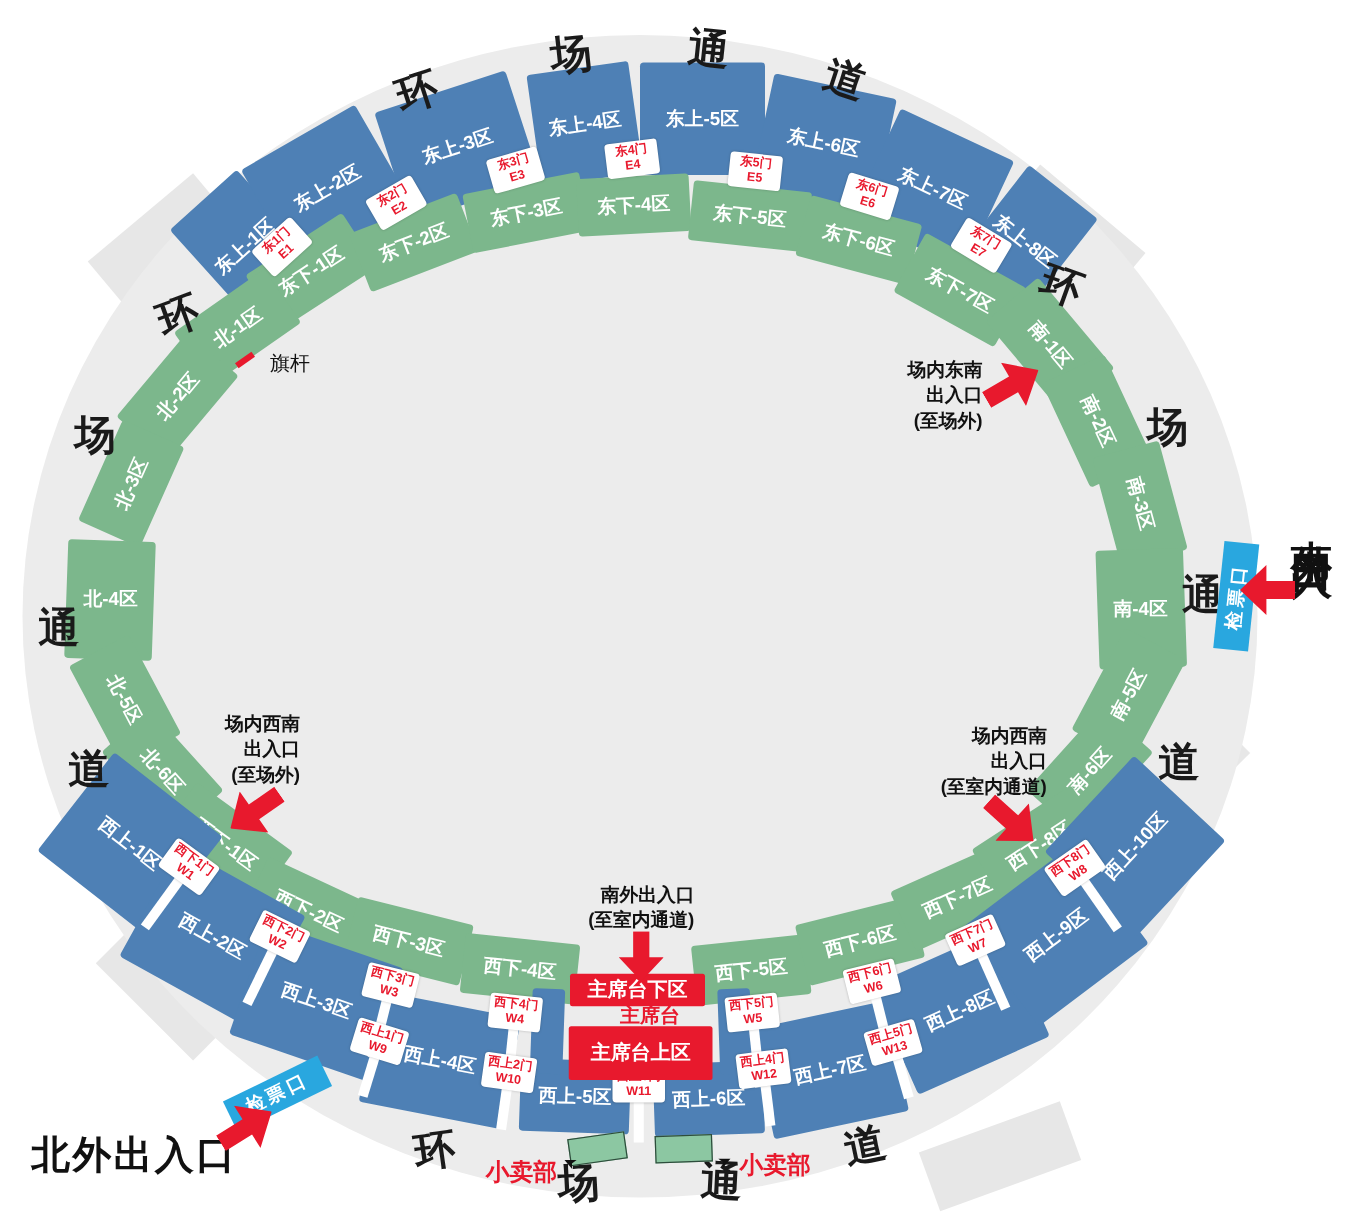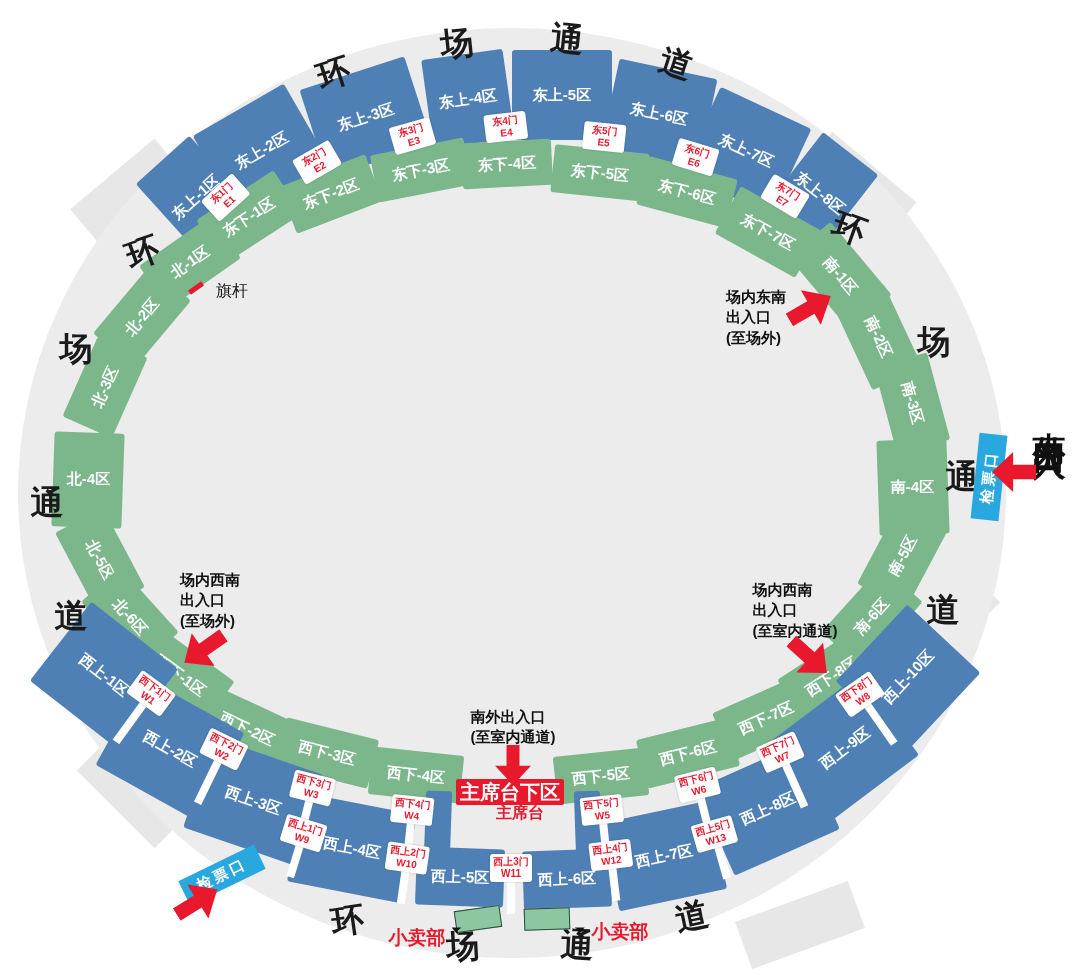--- a/index.html
+++ b/index.html
@@ -19,23 +19,23 @@
   .sec span{color:#fff;font-weight:bold;font-size:15px;white-space:nowrap;}
   .gatewrap{position:absolute;width:0;height:0;}
   .gatestem{position:absolute;left:-4px;top:0;width:8px;background:#fff;}
   .gatebox{position:absolute;left:-21px;top:-16px;width:42px;background:#fff;border-radius:3px;
     color:var(--red);font-size:10px;font-weight:bold;text-align:center;line-height:1.2;
     padding:2px 0;box-shadow:0 0 2px rgba(0,0,0,.25);}
   .ringchar{position:absolute;font-size:33px;font-weight:bold;color:var(--ink);}
   .barrow{position:absolute;background:var(--red);
     clip-path:polygon(0 32%,52% 32%,52% 0,100% 50%,52% 100%,52% 68%,0 68%);}
   .stageblock{position:absolute;background:var(--red);display:flex;align-items:center;justify-content:center;
-    color:#fff;font-weight:bold;font-size:20px;border-radius:2px;text-align:center;}
+    color:#fff;font-weight:bold;font-size:16px;border-radius:2px;text-align:center;}
   .stagename{position:absolute;color:var(--red);font-weight:bold;font-size:16px;white-space:nowrap;}
-  .entr{position:absolute;text-align:left;font-size:15px;font-weight:bold;color:#111;line-height:1.35;white-space:nowrap;}
+  .entr{position:absolute;text-align:right;font-size:15px;font-weight:bold;color:#111;line-height:1.35;white-space:nowrap;}
   .ticket{position:absolute;background:var(--ticket);color:#fff;font-weight:bold;font-size:15px;
     display:flex;align-items:center;justify-content:center;letter-spacing:3px;white-space:nowrap;}
   .bigexit{position:absolute;color:#111;font-weight:bold;}
   .shopbox{position:absolute;background:var(--shop);border:1.5px solid #2e4d3c;}
   .shoplabel{position:absolute;color:var(--red);font-weight:bold;font-size:19px;white-space:nowrap;}
   .shoparrow{position:absolute;color:#111;font-size:13px;}
   .flagtick{position:absolute;width:16px;height:5px;background:var(--red);}
   .flaglabel{position:absolute;color:#111;font-size:16px;}
 </style>
 </head>
@@ -337,20 +337,23 @@
       <div class="ringchar" style="left: 143px; top: 253px; transform: translate(-50%, -50%) rotate(-20deg);">环</div>
       <div class="ringchar" style="left: 76px; top: 349px; transform: translate(-50%, -50%) rotate(0deg);">场</div>
       <div class="ringchar" style="left: 47px; top: 503px; transform: translate(-50%, -50%) rotate(0deg);">通</div>
       <div class="ringchar" style="left: 71px; top: 616px; transform: translate(-50%, -50%) rotate(0deg);">道</div>
     </div>
 
   <div class="stageblock" style="left:456px;top:779px;width:108px;height:26px;">
     <span>主席台下区</span>
   </div>
   <div class="stagename ctr" style="left:520px;top:813px;transform:translate(-50%,-50%);">主席台</div>
+  <div class="stageblock" style="left:455px;top:821px;width:115px;height:43px;">
+    <span>主席台上区</span>
+  </div>
 
   <div class="entr ctr" style="left:756px;top:317px;">
       <div>场内东南</div>
       <div>出入口</div>
       <div>(至场外)</div>
     </div>
   <div class="barrow ctr" style="left:810px;top:308px;width:48px;height:40px;transform:translate(-50%,-50%) rotate(-30deg);"></div>
 
   <div class="entr ctr" style="left:210px;top:600px;">
       <div>场内西南</div>
@@ -371,20 +374,21 @@
       <div>(至室内通道)</div>
     </div>
   <div class="barrow ctr" style="left:513px;top:765px;width:40px;height:36px;transform:translate(-50%,-50%) rotate(90deg);"></div>
 
   <div class="ticket ctr" style="left:989px;top:477px;width:86px;height:28px;transform:translate(-50%,-50%) rotate(-84deg);">检票口</div>
   <div class="ticket ctr" style="left:222px;top:875px;width:84px;height:27px;transform:translate(-50%,-50%) rotate(-26deg);">检票口</div>
 
   <div class="bigexit" style="left:1026px;top:406px;writing-mode:vertical-rl;font-size:33px;letter-spacing:4px;">南外出入口</div>
   <div class="barrow ctr" style="left:1014px;top:472px;width:44px;height:40px;transform:translate(-50%,-50%) rotate(180deg);"></div>
 
+  <div class="bigexit" style="left:25px;top:903px;font-size:31px;letter-spacing:2px;">北外出入口</div>
   <div class="barrow ctr" style="left:197px;top:902px;width:48px;height:40px;transform:translate(-50%,-50%) rotate(-32deg);"></div>
 
   <div class="flagtick ctr" style="left:196px;top:288px;transform:translate(-50%,-50%) rotate(-35deg);"></div>
   <div class="flaglabel" style="left:216px;top:281px;">旗杆</div>
 
   <div class="shopbox ctr" style="left:478px;top:919px;width:44px;height:20px;transform:translate(-50%,-50%) rotate(-8deg);"></div>
   <div class="shopbox ctr" style="left:547px;top:919px;width:44px;height:20px;transform:translate(-50%,-50%) rotate(-2deg);"></div>
   <div class="shoplabel ctr" style="left:417px;top:938px;transform:translate(-50%,-50%);">小卖部</div>
   <div class="shoplabel ctr" style="left:620px;top:932px;transform:translate(-50%,-50%);">小卖部</div>
   <div class="shoparrow ctr" style="left:456px;top:930px;transform:translate(-50%,-50%) rotate(205deg);">➤</div>

